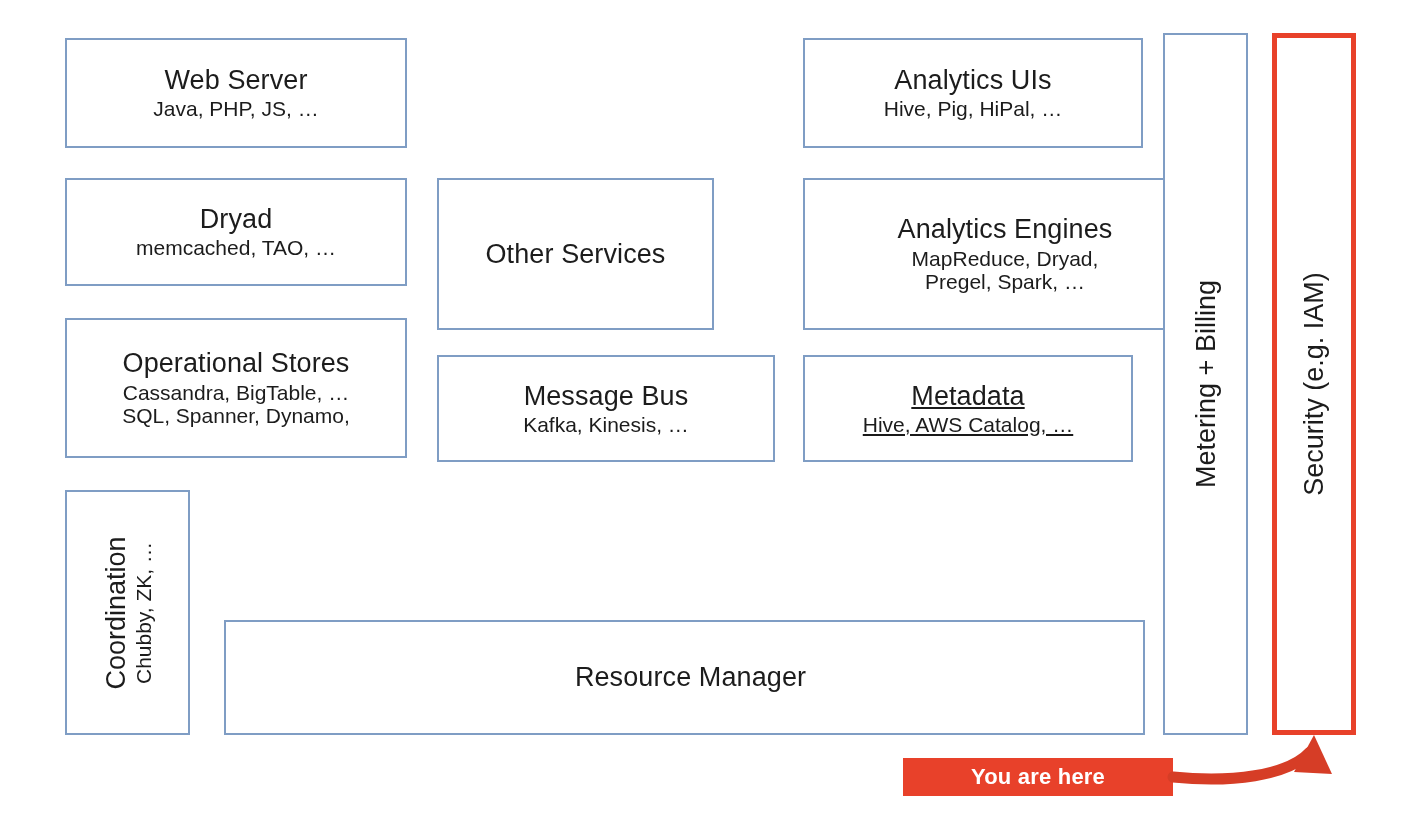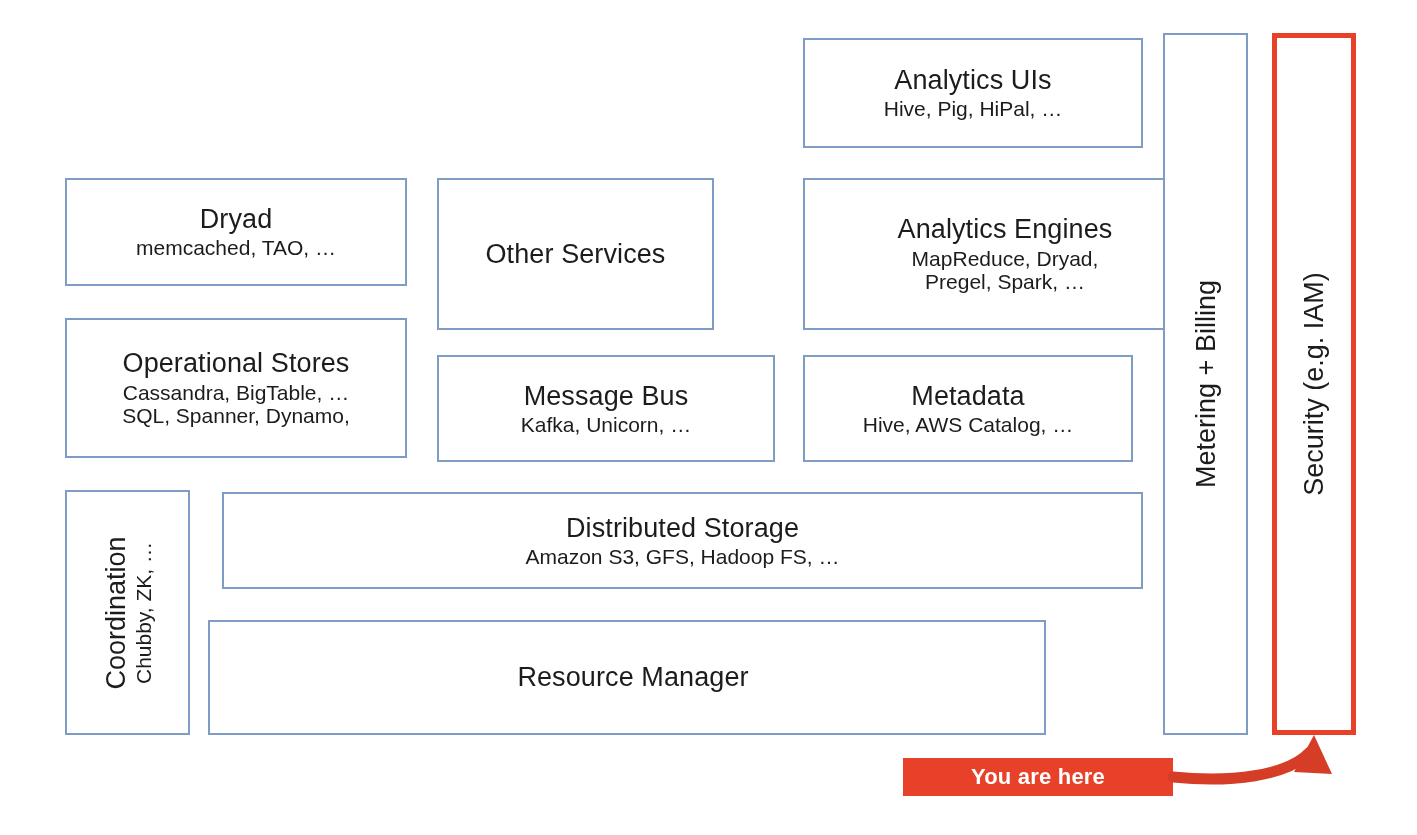--- a/index.html
+++ b/index.html
@@ -105,20 +105,26 @@
     width: 1417px;
     height: 835px;
     pointer-events: none;
   }
 </style>
 </head>
 <body>
 
 <div id="canvas">
 
+  <div class="box" style="left:65px; top:38px; width:342px; height:110px;">
+    <div class="title">Web Server</div>
+    <div class="sub">
+      <span class="line">Java, PHP, JS, …</span>
+    </div>
+  </div>
 
   <div class="box" style="left:65px; top:178px; width:342px; height:108px;">
     <div class="title">Dryad</div>
     <div class="sub">
       <span class="line">memcached, TAO, …</span>
     </div>
   </div>
 
   <div class="box" style="left:65px; top:318px; width:342px; height:140px;">
     <div class="title">Operational Stores</div>
@@ -128,61 +134,55 @@
     </div>
   </div>
 
   <div class="box" style="left:437px; top:178px; width:277px; height:152px;">
     <div class="title">Other Services</div>
   </div>
 
   <div class="box" style="left:437px; top:355px; width:338px; height:107px;">
     <div class="title">Message Bus</div>
     <div class="sub">
-      <span class="line">Kafka, Unicorn, …</span>
+      <span class="line">Kafka, Kinesis, …</span>
     </div>
   </div>
 
   <div class="box" style="left:803px; top:38px; width:340px; height:110px;justify-content:center;">
     <div class="title">Analytics UIs</div>
     <div class="sub">
       <span class="line">Hive, Pig, HiPal, …</span>
     </div>
   </div>
 
   <div class="box" style="left:803px; top:178px; width:404px; height:152px;">
     <div class="title">Analytics Engines</div>
     <div class="sub">
       <span class="line">MapReduce, Dryad,</span>
       <span class="line">Pregel, Spark, …</span>
     </div>
   </div>
 
-  <div class="box" style="left:803px; top:355px; width:330px; height:107px;">
+  <div class="box" style="left:803px; top:355px; width:330px; height:107px;text-decoration:underline;">
     <div class="title">Metadata</div>
     <div class="sub">
       <span class="line">Hive, AWS Catalog, …</span>
     </div>
   </div>
 
   <div class="vbox" style="left:65px; top:490px; width:125px; height:245px;">
     <div class="rotor">
       <div class="title">Coordination</div>
       <div class="sub">Chubby, ZK, …</div>
     </div>
   </div>
 
-  <div class="box" style="left:222px; top:492px; width:921px; height:97px;">
-    <div class="title">Distributed Storage</div>
-    <div class="sub">
-      <span class="line">Amazon S3, GFS, Hadoop FS, …</span>
-    </div>
-  </div>
-
-  <div class="box" style="left:208px; top:620px; width:838px; height:115px;padding-left:12px;">
+
+  <div class="box" style="left:224px; top:620px; width:921px; height:115px;padding-left:12px;">
     <div class="title">Resource Manager</div>
   </div>
 
   <div class="vbox" style="left:1163px; top:33px; width:85px; height:702px;">
     <div class="rotor">
       <div class="title">Metering + Billing</div>
     </div>
   </div>
 
   <div class="vbox security" style="left:1272px; top:33px; width:84px; height:702px;">

